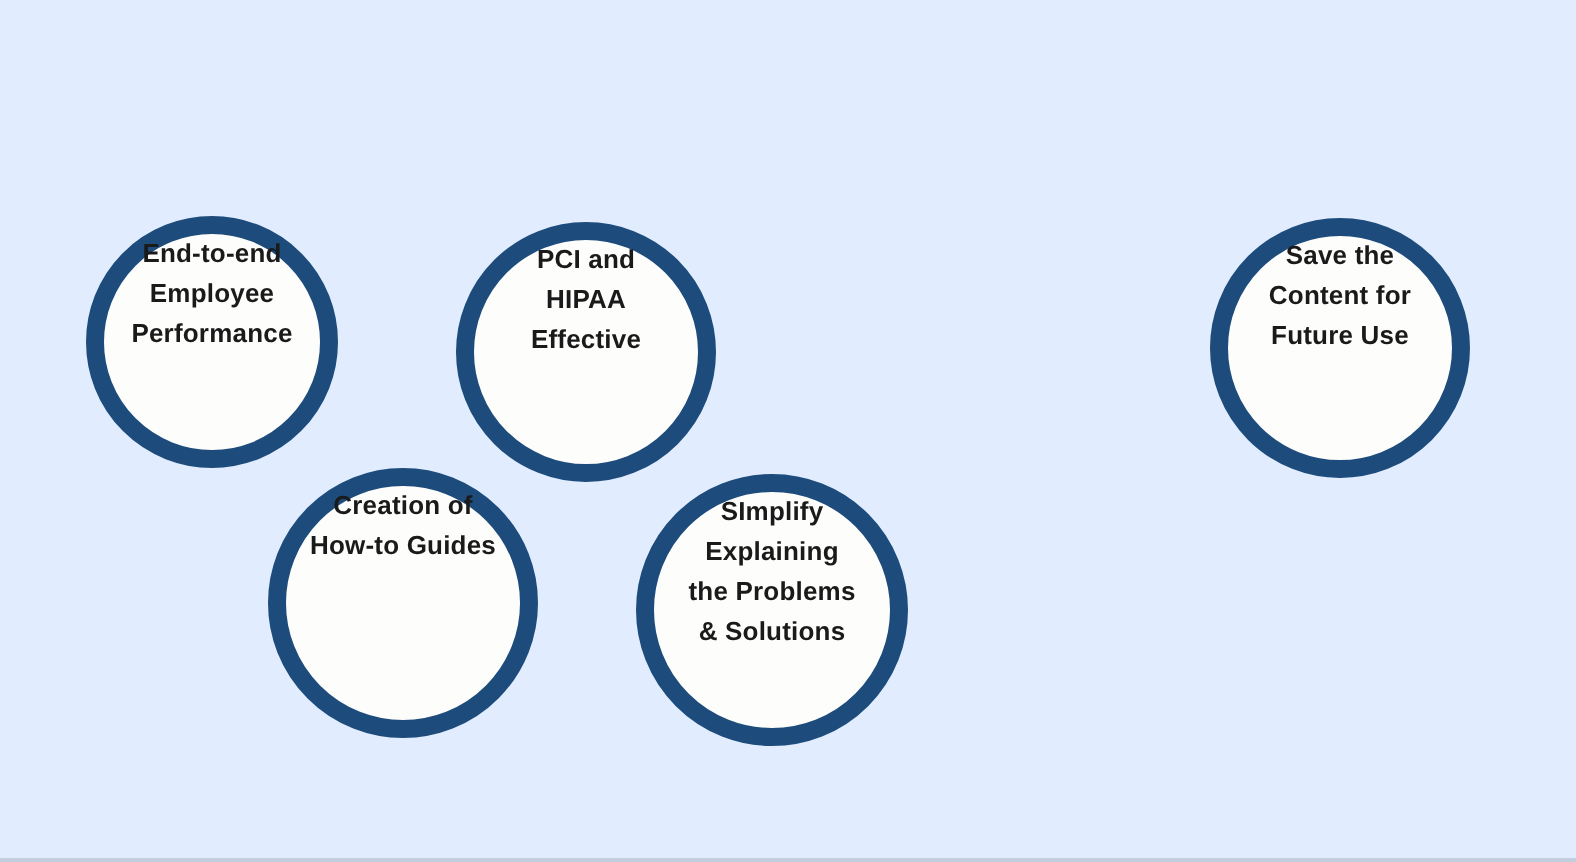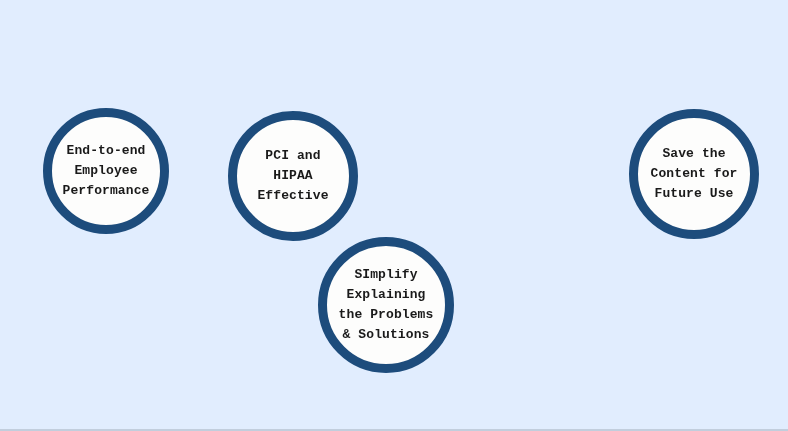--- a/index.html
+++ b/index.html
@@ -18,40 +18,38 @@
     box-sizing: border-box;
     border-bottom: 2px solid #c2cedd;
   }
   .circle {
     position: absolute;
     box-sizing: border-box;
     border-radius: 50%;
     background: #fdfdfc;
     border: 9px solid #1d4c7c;
     display: flex;
-    align-items: center;
     justify-content: center;
     text-align: center;
-    font-family: Liberation Mono, monospace;
   }
   .circle .label {
     display: block;
     white-space: pre-line;
     font-size: 13px;
     font-weight: 700;
     color: #1a1a1a;
     line-height: 20px;
     letter-spacing: 0.1px;
     padding: 0 4px;
   }
   
   .c1 { left: 43px;  top: 108px; width: 126px; height: 126px; }
   .c2 { left: 228px; top: 111px; width: 130px; height: 130px; }
   .c3 { left: 408px; top: 112px; width: 133px; height: 133px; }
-  .c4 { left: 629px; top: 109px; width: 130px; height: 130px; }
+  .c4 { left: 605px; top: 109px; width: 130px; height: 130px; }
   
   .c5 { left: 134px; top: 234px; width: 135px; height: 135px; }
   .c6 { left: 318px; top: 237px; width: 136px; height: 136px; }
   .c7 { left: 506px; top: 236px; width: 135px; height: 135px; }
 </style>
 </head>
 <body>
 
 <div class="canvas">
 
@@ -67,20 +65,24 @@
 Effective</span>
   </div>
 
 
   <div class="circle c4">
     <span class="label">Save the
 Content for
 Future Use</span>
   </div>
 
+  <div class="circle c5">
+    <span class="label">Creation of
+How-to Guides</span>
+  </div>
 
   <div class="circle c6">
     <span class="label">SImplify Explaining
 the Problems
 &amp; Solutions</span>
   </div>
 
 
 </div>
 

